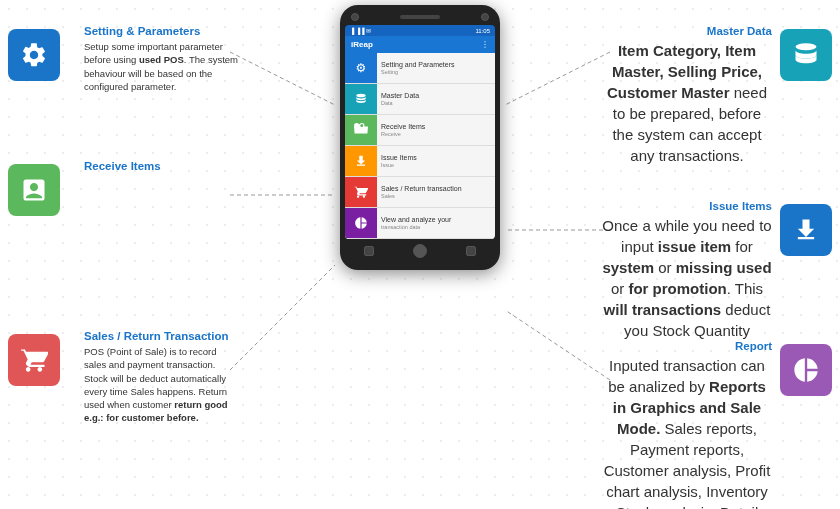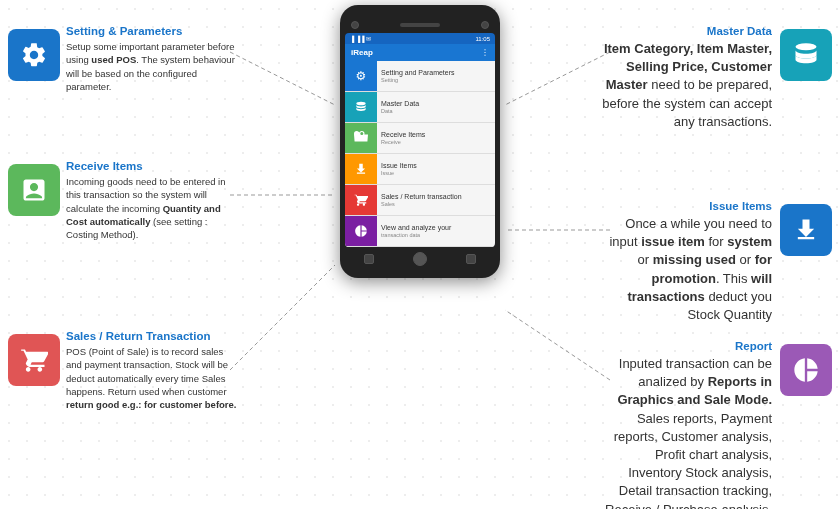--- a/index.html
+++ b/index.html
@@ -28,21 +28,21 @@
       inset: 0;
       z-index: 1;
     }
 
     
     .feature-left {
       position: absolute;
       left: 8px;
       display: flex;
       align-items: flex-start;
-      gap: 6px;
+      gap: 24px;
     }
 
     .feature-icon {
       border-radius: 8px;
       display: flex;
       align-items: center;
       justify-content: center;
       flex-shrink: 0;
       font-size: 22px;
       color: white;
@@ -116,24 +116,24 @@
 
     .feature-right .feature-text h4 {
       font-size: 11.5px;
       font-weight: bold;
       color: #1a75c9;
       margin-bottom: 3px;
       text-align: right;
     }
 
     .feature-right .feature-text p {
-      font-size: 13px;
+      font-size: 15px;
       color: #333;
       line-height: 1.4;
-      text-align: right;
+      text-align: center;
     }
 
     
     .feat-master {
       top: 25px;
       right: 8px;
       width: 230px;
     }
     .feat-master .feature-icon {
       background: #17a2b8;
@@ -176,21 +176,21 @@
       position: absolute;
       left: 50%;
       top: 5px;
       transform: translateX(-50%);
       width: 160px;
     }
 
     .phone-outer {
       background: #222;
       border-radius: 18px;
-      padding: 16px 5px 10px;
+      padding: 8px 5px 10px;
       box-shadow: 0 4px 18px rgba(0,0,0,0.45);
     }
 
     .phone-top-bar {
       display: flex;
       align-items: center;
       justify-content: space-between;
       padding: 0 6px 4px;
     }
 
@@ -349,21 +349,20 @@
   </div>
 
   <div class="feature-left feat-receive">
     <div class="feature-icon" style="background:#5cb85c; width:52px; height:52px; border-radius:8px;">
       <svg width="28" height="28" viewBox="0 0 24 24" fill="white">
         <path d="M19 3H5c-1.1 0-2 .9-2 2v14c0 1.1.9 2 2 2h14c1.1 0 2-.9 2-2V5c0-1.1-.9-2-2-2zm-7 3c1.93 0 3.5 1.57 3.5 3.5S13.93 13 12 13s-3.5-1.57-3.5-3.5S10.07 6 12 6zm7 13H5v-.23c0-.62.28-1.2.76-1.58C7.47 15.82 9.64 15 12 15s4.53.82 6.24 2.19c.48.38.76.97.76 1.58V19z"></path>
       </svg>
     </div>
     <div class="feature-text">
       <h4>Receive Items</h4>
-      <p>Incoming goods need to be entered in this transaction so the system will calculate the incoming <strong>Quantity and Cost automatically</strong> (see setting : Costing Method).</p>
     </div>
   </div>
 
   <div class="feature-left feat-sales">
     <div class="feature-icon" style="background:#e05555; width:52px; height:52px; border-radius:8px;">
       <svg width="28" height="28" viewBox="0 0 24 24" fill="white">
         <path d="M7 18c-1.1 0-1.99.9-1.99 2S5.9 22 7 22s2-.9 2-2-.9-2-2-2zM1 2v2h2l3.6 7.59-1.35 2.45c-.16.28-.25.61-.25.96C5 16.1 6.9 18 9 18h12v-2H9.42c-.14 0-.25-.11-.25-.25l.03-.12.9-1.63H19c.75 0 1.41-.41 1.75-1.03l3.58-6.49A1 1 0 0 0 23.46 5H5.21l-.94-2H1zm16 16c-1.1 0-1.99.9-1.99 2s.89 2 1.99 2 2-.9 2-2-.9-2-2-2z"></path>
       </svg>
     </div>
     <div class="feature-text">

